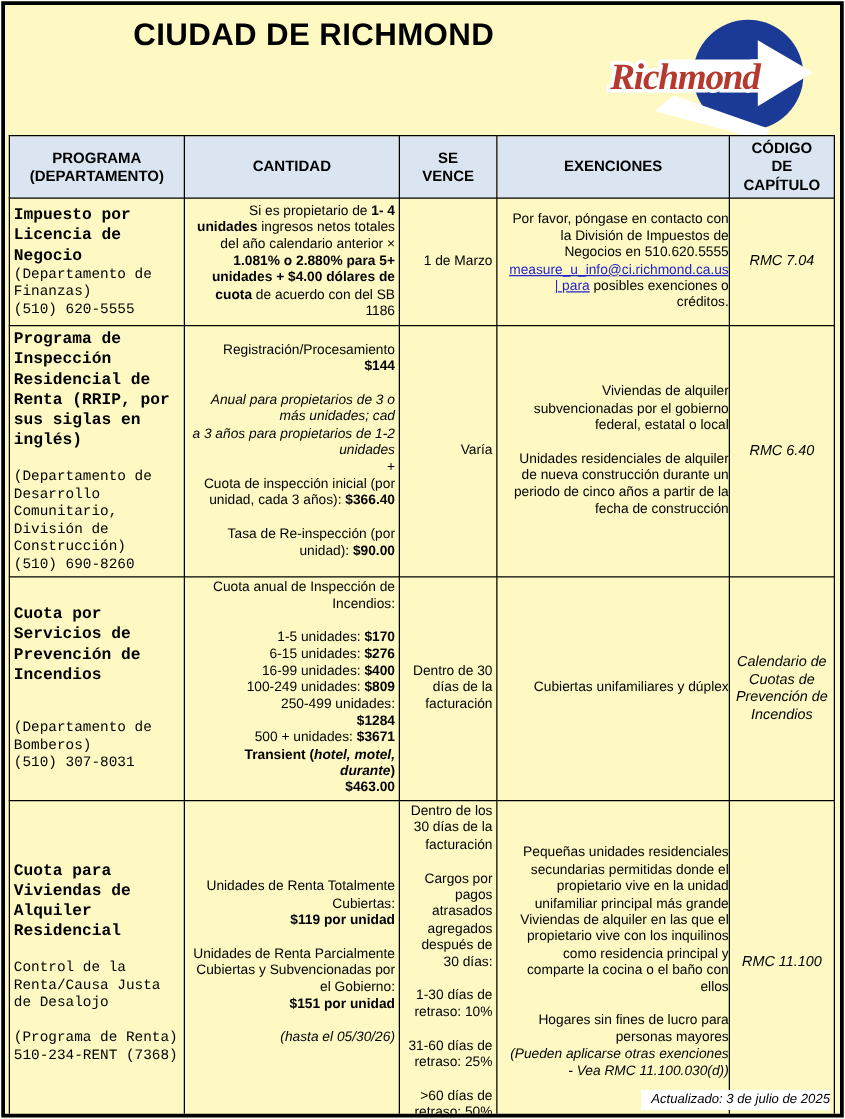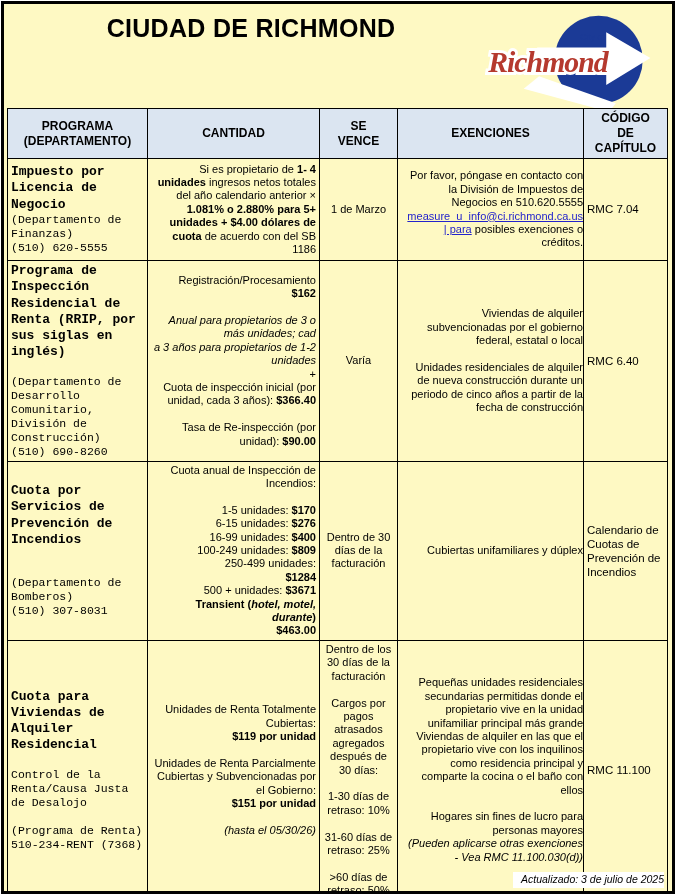--- a/index.html
+++ b/index.html
@@ -50,23 +50,23 @@
     height:38px;
     line-height:1.25;
   }
   tr.r1 { height:102px; }
   tr.r2 { height:175px; }
   tr.r3 { height:168px; }
   tr.r4 { height:248px; }
   td.prog { font-size:11.5px;font-family:Liberation Mono, monospace; }
   td.prog b { font-size:13px; line-height:1.25; }
   td.cant { text-align:right;margin-top:44px; }
-  td.due  { text-align:center; }
+  td.due  { text-align:right; }
   td.exen { text-align:right; padding-left:6px; padding-right:0; }
-  td.code { text-align:left; font-size:11.5px; }
+  td.code { text-align:center; font-size:11.5px;font-style:italic; }
   .email-link { color:#2323cc; text-decoration:underline; cursor:pointer; }
   
   .doc-footer {
     position:absolute; left:7px; right:7px; bottom:2px;
     font-style:italic; font-size:10.5px; line-height:1.5;
   }
   .updated {
     position:absolute; right:1px; bottom:1px;
     background:#fff; padding-left:8px; white-space:nowrap;
   }
@@ -112,21 +112,21 @@
     <tbody>
       <tr class="r1">
         <td class="prog"><b>Impuesto por Licencia de Negocio</b><br>(Departamento de Finanzas)<br>(510) 620-5555</td>
         <td class="cant">Si es propietario de <b>1- 4 unidades</b> ingresos netos totales del año calendario anterior × <b>1.081% o 2.880% para 5+ unidades + $4.00 dólares de cuota</b> de acuerdo con del SB 1186</td>
         <td class="due">1 de Marzo</td>
         <td class="exen">Por favor, póngase en contacto con la División de Impuestos de Negocios en 510.620.5555 <a href="#" class="email-link">measure_u_info@ci.richmond.ca.us | para</a> posibles exenciones o créditos.</td>
         <td class="code">RMC 7.04</td>
       </tr>
       <tr class="r2">
         <td class="prog"><b>Programa de Inspección Residencial de Renta (RRIP, por sus siglas en inglés)</b><br><br>(Departamento de Desarrollo Comunitario, División de Construcción)<br>(510) 690-8260</td>
-        <td class="cant">Registración/Procesamiento<br><b>$162</b><br><br><i>Anual para propietarios de 3 o más unidades; cad<br>a 3 años para propietarios de 1-2 unidades</i><br>+<br>Cuota de inspección inicial (por unidad, cada 3 años): <b>$366.40</b><br><br>Tasa de Re-inspección (por unidad): <b>$90.00</b></td>
+        <td class="cant">Registración/Procesamiento<br><b>$144</b><br><br><i>Anual para propietarios de 3 o más unidades; cad<br>a 3 años para propietarios de 1-2 unidades</i><br>+<br>Cuota de inspección inicial (por unidad, cada 3 años): <b>$366.40</b><br><br>Tasa de Re-inspección (por unidad): <b>$90.00</b></td>
         <td class="due">Varía</td>
         <td class="exen">Viviendas de alquiler subvencionadas por el gobierno federal, estatal o local<br><br>Unidades residenciales de alquiler de nueva construcción durante un periodo de cinco años a partir de la fecha de construcción</td>
         <td class="code">RMC 6.40</td>
       </tr>
       <tr class="r3">
         <td class="prog"><b>Cuota por Servicios de Prevención de Incendios</b><br><br><br>(Departamento de Bomberos)<br>(510) 307-8031</td>
         <td class="cant">Cuota anual de Inspección de Incendios:<br><br>1-5 unidades: <b>$170</b><br>6-15 unidades: <b>$276</b><br>16-99 unidades: <b>$400</b><br>100-249 unidades: <b>$809</b><br>250-499 unidades:<br><b>$1284</b><br>500 + unidades: <b>$3671</b><br><b>Transient (<i>hotel, motel, durante</i>)</b><br><b>$463.00</b></td>
         <td class="due">Dentro de 30 días de la facturación</td>
         <td class="exen">Cubiertas unifamiliares y dúplex</td>
         <td class="code">Calendario de Cuotas de Prevención de Incendios</td>

